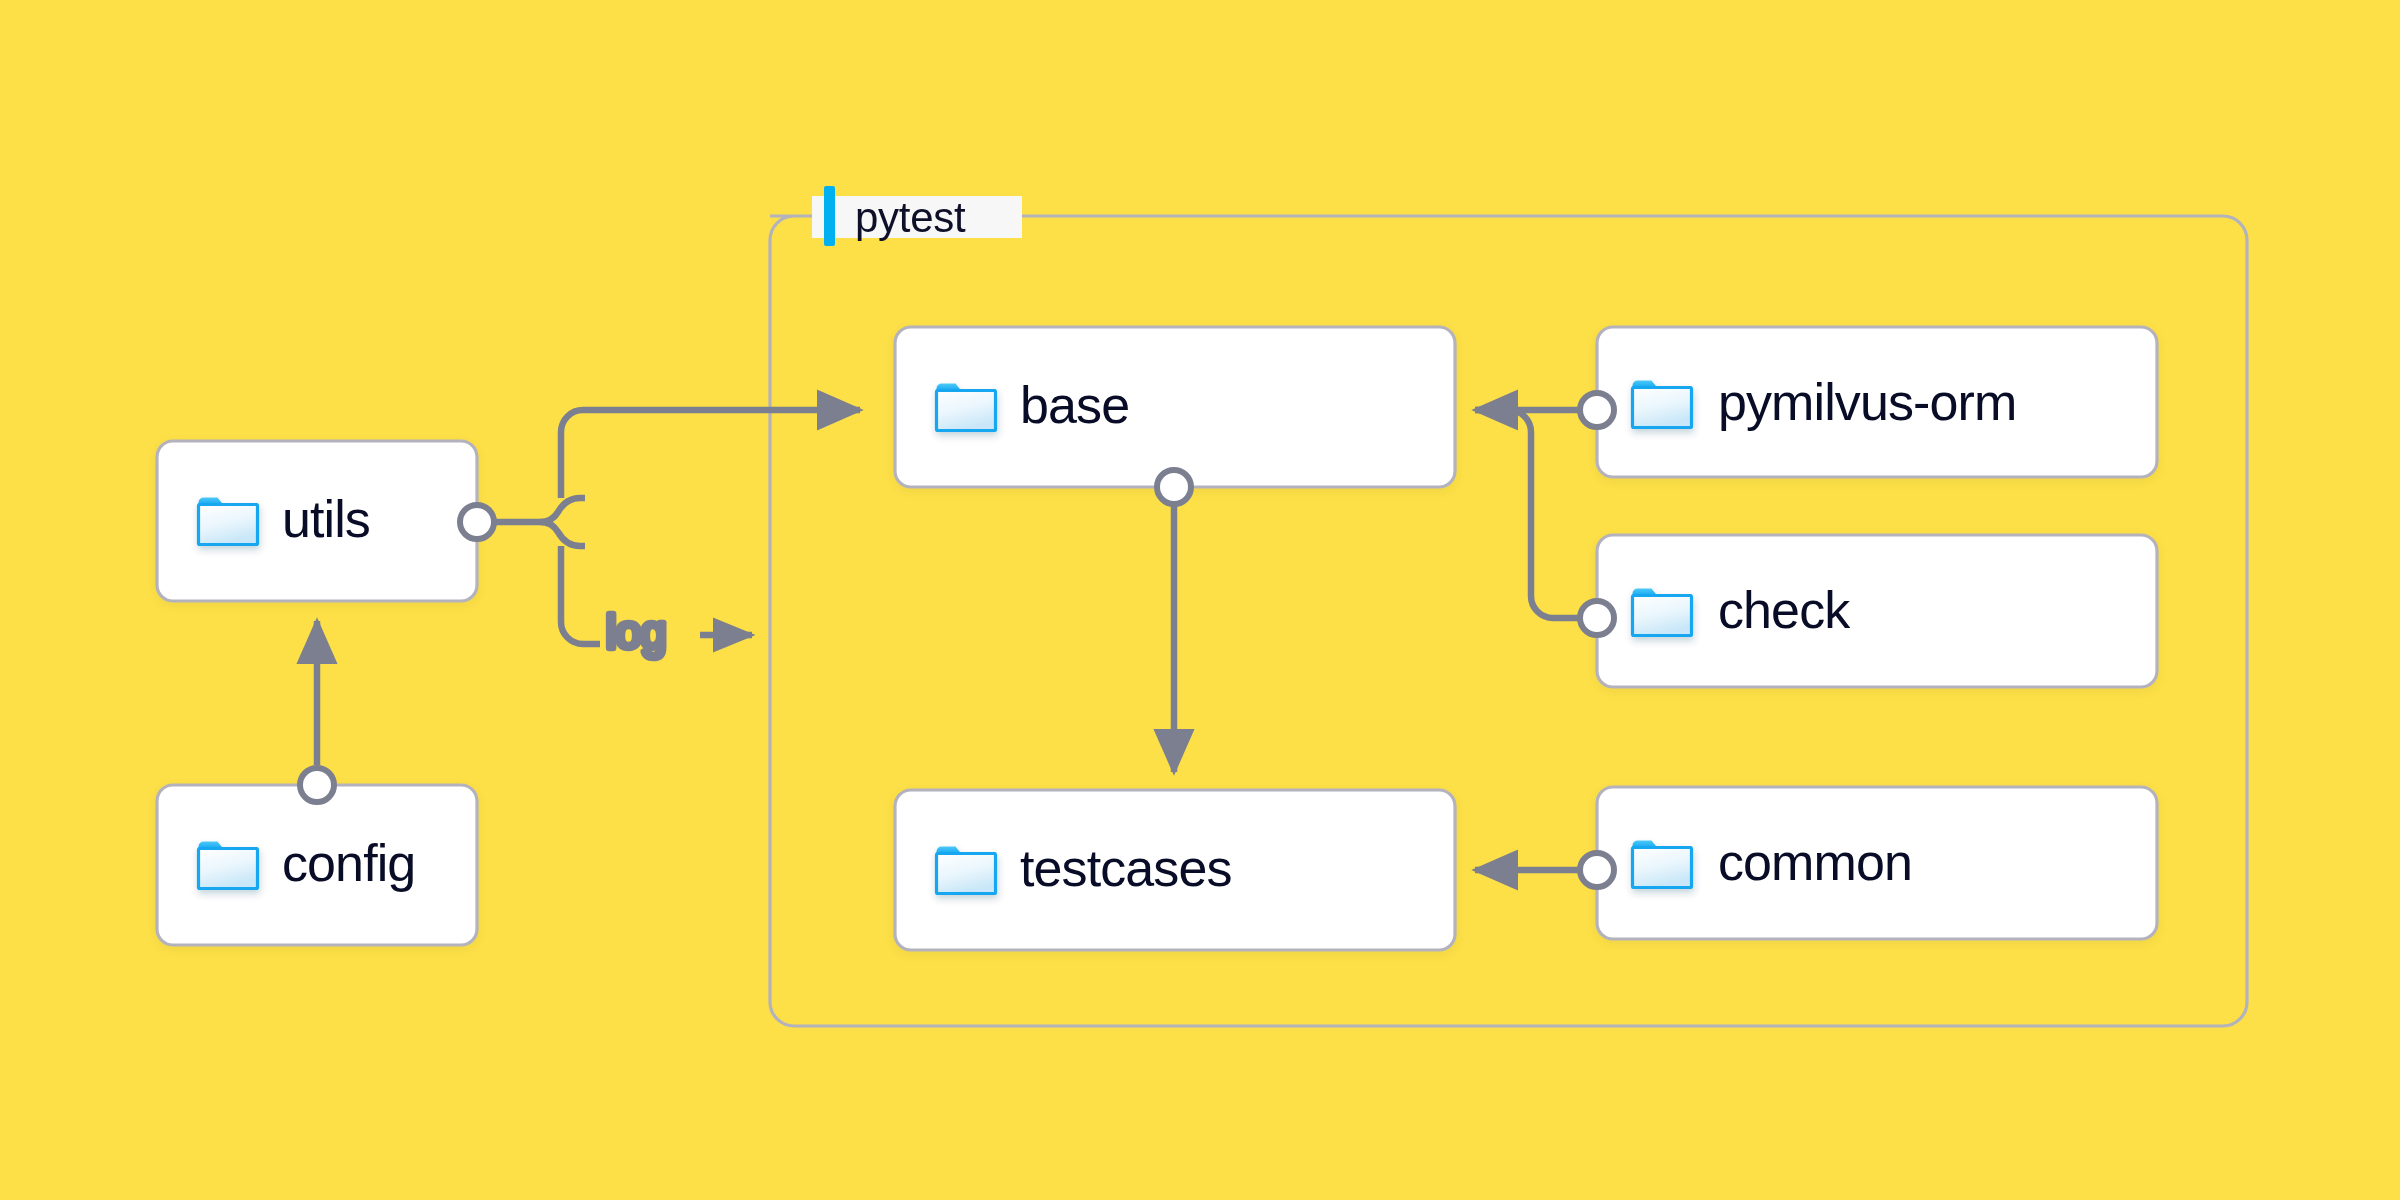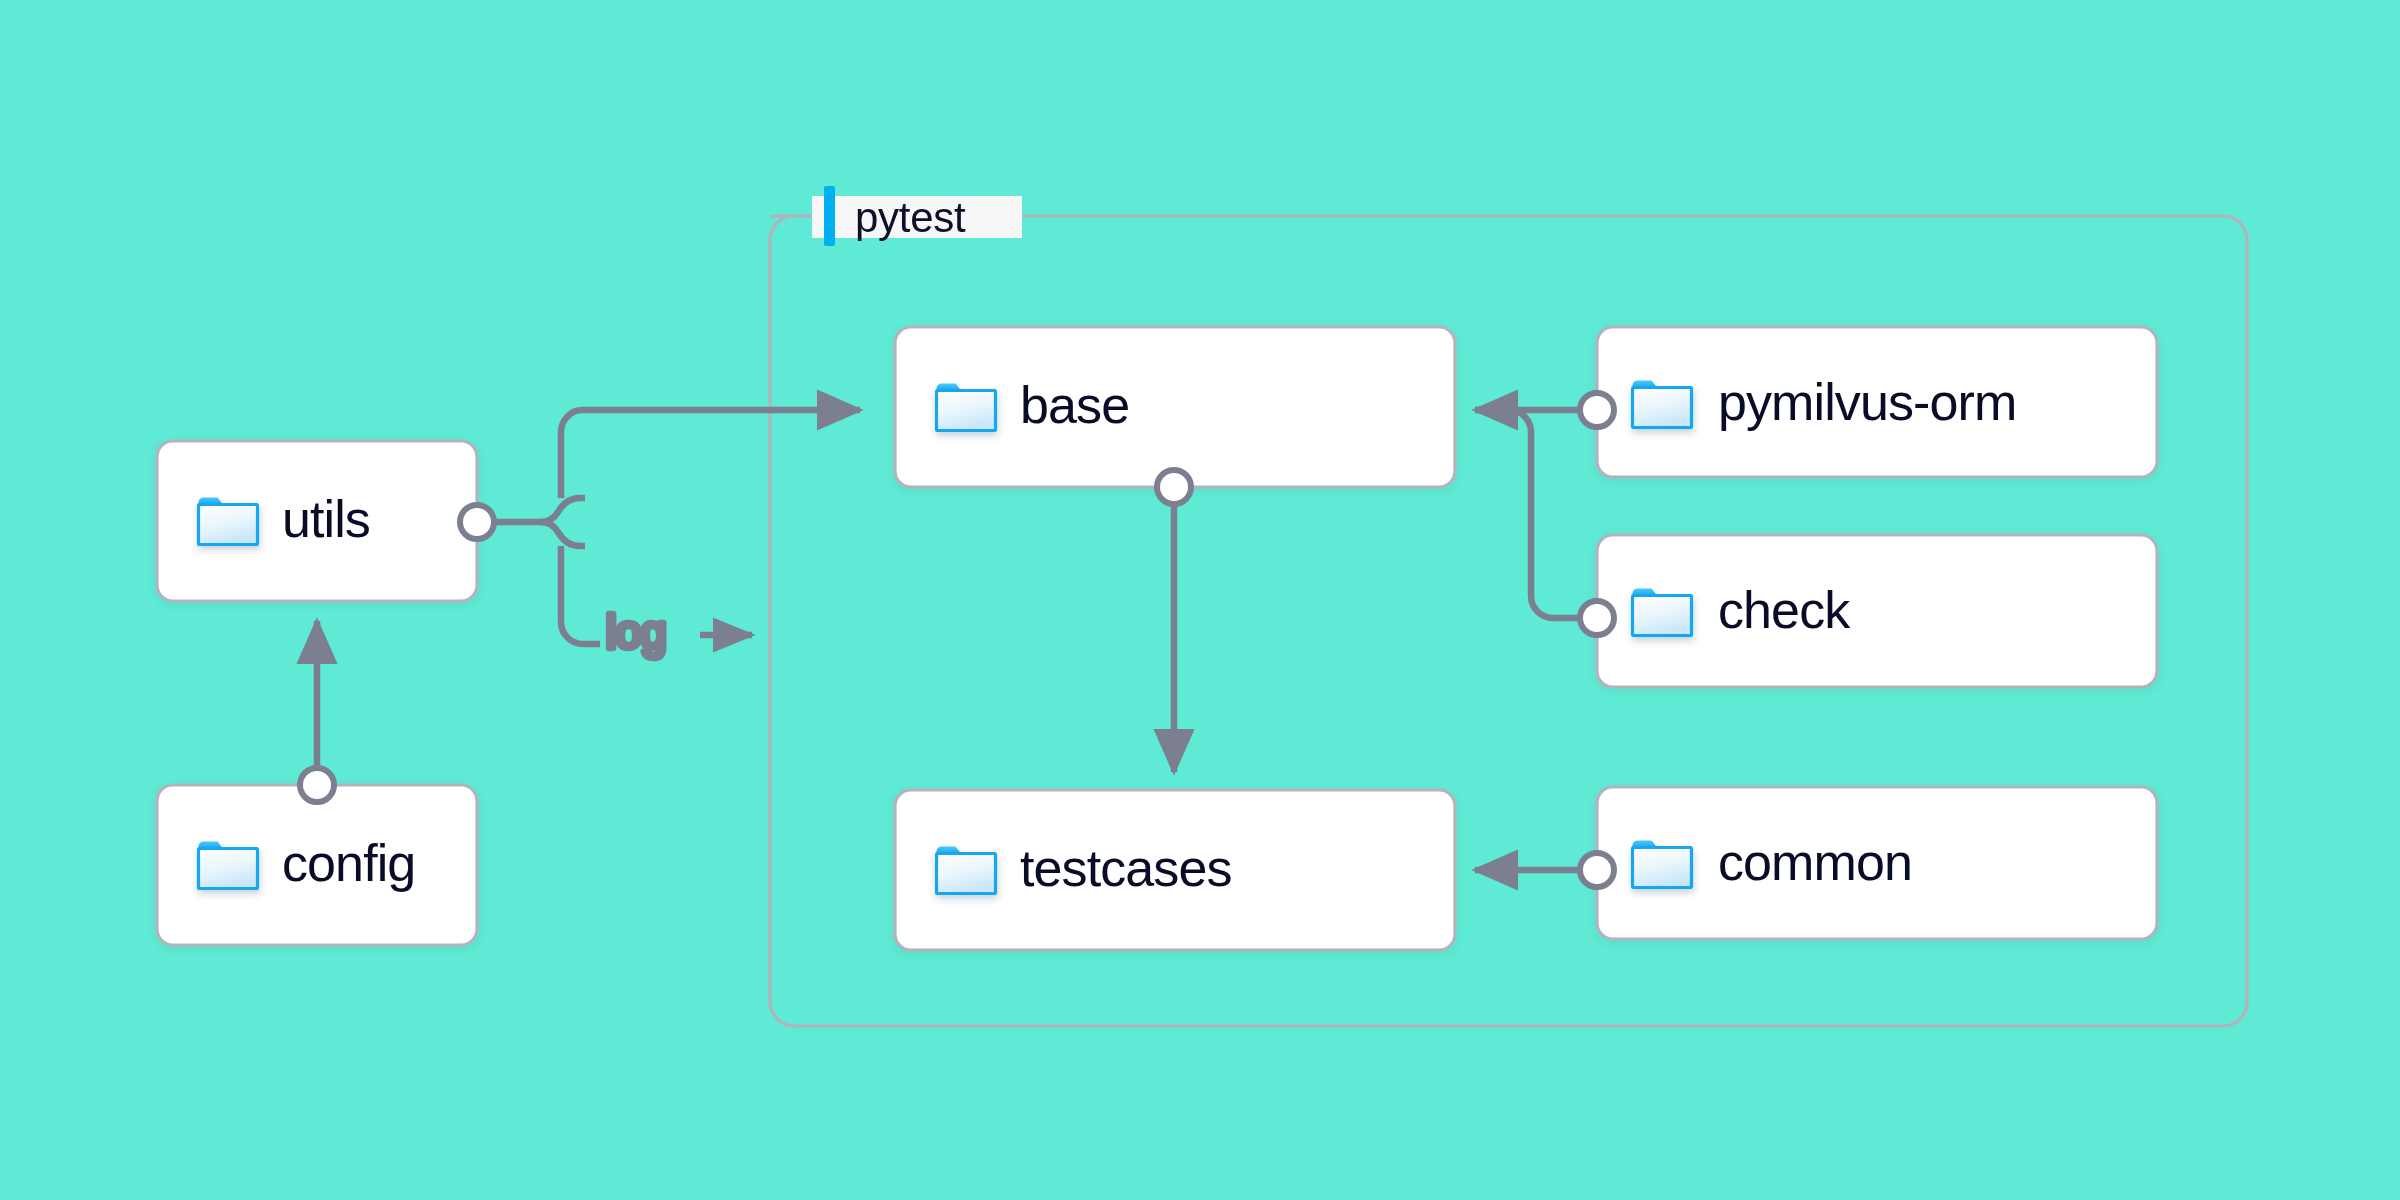--- a/index.html
+++ b/index.html
@@ -10,21 +10,21 @@
   body {
     width: 2400px;
     height: 1200px;
     overflow: hidden;
     font-family: "Liberation Sans", sans-serif;
   }
   #stage {
     position: relative;
     width: 2400px;
     height: 1200px;
-    background: #5eead4;
+    background: #fde047;
   }
   #diagram-svg {
     position: absolute;
     left: 0;
     top: 0;
     width: 2400px;
     height: 1200px;
   }
   .group-label-text {
     font-family: "Liberation Sans", sans-serif;

